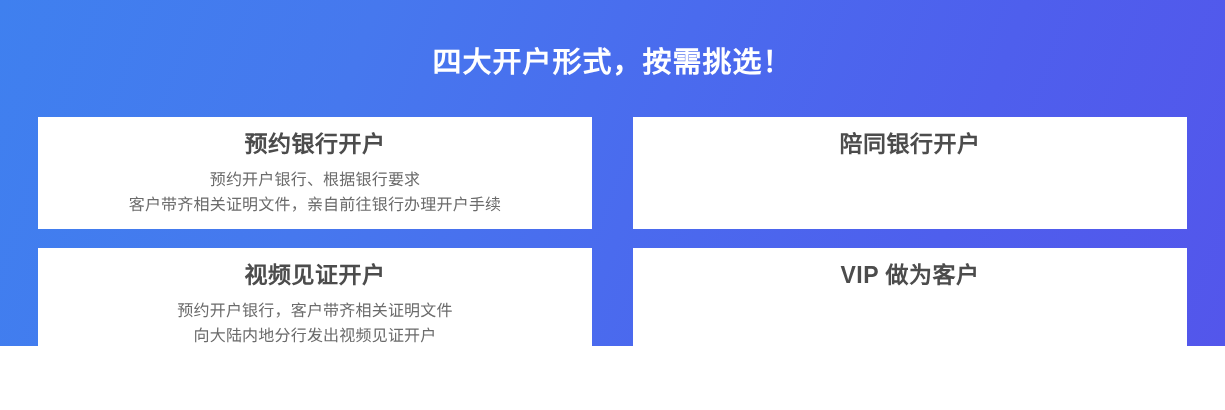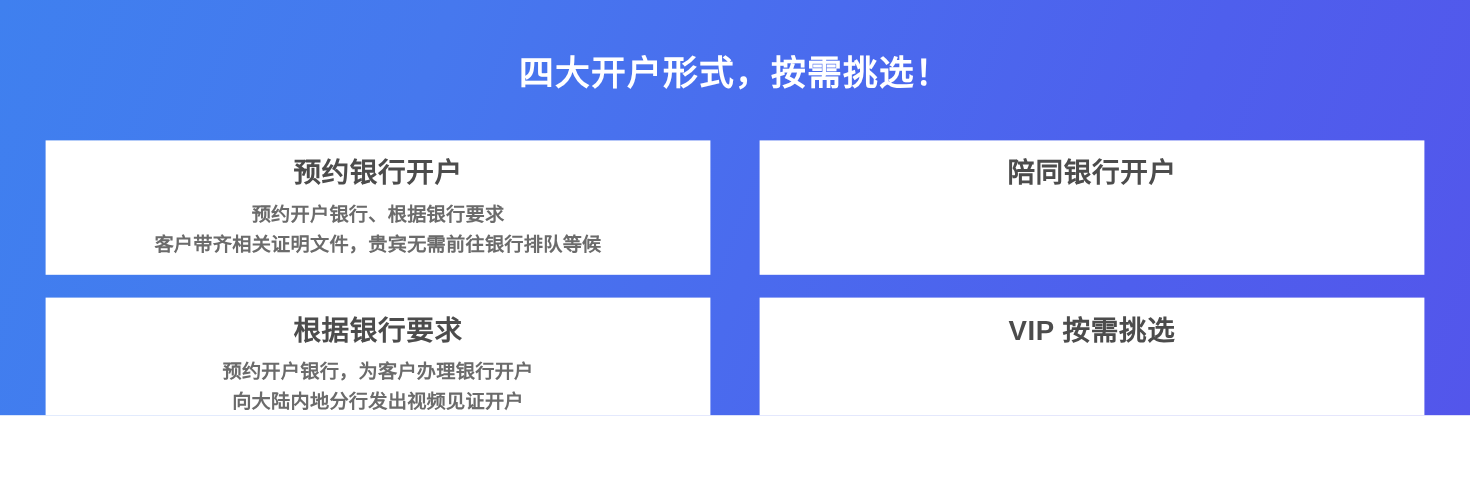--- a/index.html
+++ b/index.html
@@ -71,55 +71,55 @@
   }
 
   .card-lines {
     margin-top: 6px;
     width: 100%;
   }
 
   .card-line {
     color: #6b6b6b;
     font-size: 16px;
-    font-weight: bold;
+    font-weight: normal;
     line-height: 25px;
     letter-spacing: 0.2px;
     white-space: nowrap;
   }
 </style>
 </head>
 <body>
 
 <div class="banner">
 
   <div class="banner-title">四大开户形式，按需挑选！</div>
 
   <div class="card-grid">
 
     <div class="card">
       <div class="card-title">预约银行开户</div>
       <div class="card-lines">
         <div class="card-line">预约开户银行、根据银行要求</div>
-        <div class="card-line">客户带齐相关证明文件，贵宾无需前往银行排队等候</div>
+        <div class="card-line">客户带齐相关证明文件，亲自前往银行办理开户手续</div>
       </div>
     </div>
 
     <div class="card">
       <div class="card-title">陪同银行开户</div>
     </div>
 
     <div class="card">
-      <div class="card-title">根据银行要求</div>
+      <div class="card-title">视频见证开户</div>
       <div class="card-lines">
-        <div class="card-line">预约开户银行，为客户办理银行开户</div>
+        <div class="card-line">预约开户银行，客户带齐相关证明文件</div>
         <div class="card-line">向大陆内地分行发出视频见证开户</div>
       </div>
     </div>
 
     <div class="card">
-      <div class="card-title">VIP 按需挑选</div>
+      <div class="card-title">VIP 做为客户</div>
       <div class="card-lines">
       </div>
     </div>
 
   </div>
 </div>
 
 </body></html>

